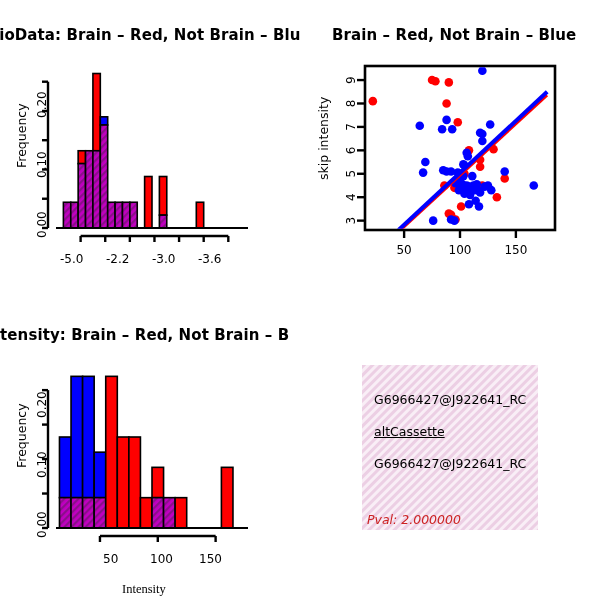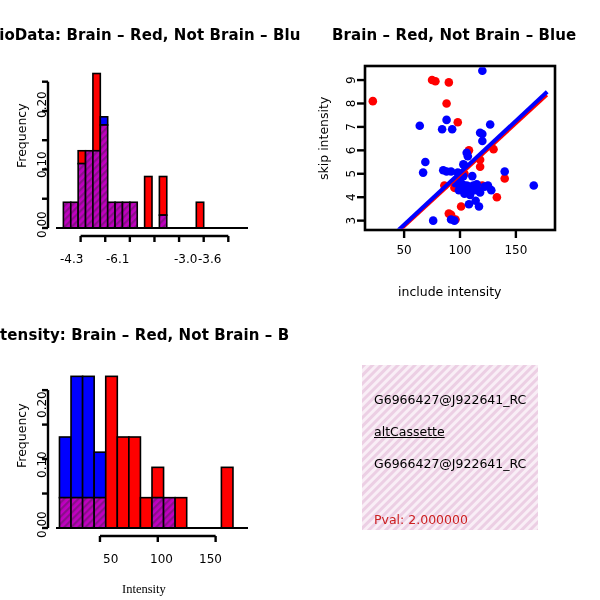--- a/index.html
+++ b/index.html
@@ -22,23 +22,23 @@
 
   <div class="ttl" style="left:-30px;top:26px;">RatioData: Brain – Red, Not Brain – Blu</div>
 
   <div class="axlab vert" style="left:14px;top:168px;transform:rotate(-90deg);">Frequency</div>
 
 
   <div class="tick-lab vert" style="left:35px;top:238px;transform:rotate(-90deg);">0.00</div>
   <div class="tick-lab vert" style="left:35px;top:178px;transform:rotate(-90deg);">0.10</div>
   <div class="tick-lab vert" style="left:35px;top:118px;transform:rotate(-90deg);">0.20</div>
 
-  <div class="tick-lab" style="left:60px;top:252px;">-4.3</div>
-  <div class="tick-lab" style="left:106px;top:252px;">-6.1</div>
-  <div class="tick-lab" style="left:152px;top:252px;margin-left:22px;">-3.0</div>
+  <div class="tick-lab" style="left:60px;top:252px;">-5.0</div>
+  <div class="tick-lab" style="left:106px;top:252px;">-2.2</div>
+  <div class="tick-lab" style="left:152px;top:252px;">-3.0</div>
   <div class="tick-lab" style="left:198px;top:252px;">-3.6</div>
 
   <svg id="svg-hist-ratio" width="300" height="300" style="position:absolute;left:0;top:0;">
       <defs>
         <pattern id="ovlsvg-hist-ratio" width="5" height="5" patternUnits="userSpaceOnUse" patternTransform="rotate(45)">
           <rect width="5" height="5" fill="#c000c0"></rect>
           <rect width="2.2" height="5" fill="#8a0f8a"></rect>
         </pattern>
       </defs>
       <rect x="63.3846153846154" y="202.25185185185185" width="7.384615384615401" height="25.748148148148147" fill="url(#ovlsvg-hist-ratio)" stroke="#000" stroke-width="1.6"></rect>
@@ -76,21 +76,20 @@
       <line x1="56" y1="228" x2="248" y2="228" stroke="#000" stroke-width="2.2"></line>
     </svg>
 </div>
 
 <div class="panel" style="left:300px;top:0;width:300px;height:300px;text-align:right;">
 
   <div class="ttl" style="left:32px;top:26px;">Brain – Red, Not Brain – Blue</div>
 
   <div class="axlab vert" style="left:16px;top:180px;transform:rotate(-90deg);">skip intensity</div>
 
-  <div class="axlab" style="left:98px;top:284px;">include intensity</div>
 
   <svg id="svg-scatter" width="300" height="300" style="position:absolute;left:0;top:0;">
       <rect x="65" y="66" width="190" height="164" fill="#fff" stroke="#000" stroke-width="2.6"></rect>
       <line x1="65" y1="220.62857142857143" x2="57" y2="220.62857142857143" stroke="#000" stroke-width="2.4"></line>
       <text x="51" y="220.62857142857143" font-size="12" font-family="&quot;DejaVu Sans&quot;,sans-serif" text-anchor="middle" dominant-baseline="central" transform="rotate(-90 51 220.62857142857143)">3</text>
       <line x1="65" y1="197.2" x2="57" y2="197.2" stroke="#000" stroke-width="2.4"></line>
       <text x="51" y="197.2" font-size="12" font-family="&quot;DejaVu Sans&quot;,sans-serif" text-anchor="middle" dominant-baseline="central" transform="rotate(-90 51 197.2)">4</text>
       <line x1="65" y1="173.77142857142857" x2="57" y2="173.77142857142857" stroke="#000" stroke-width="2.4"></line>
       <text x="51" y="173.77142857142857" font-size="12" font-family="&quot;DejaVu Sans&quot;,sans-serif" text-anchor="middle" dominant-baseline="central" transform="rotate(-90 51 173.77142857142857)">5</text>
       <line x1="65" y1="150.34285714285716" x2="57" y2="150.34285714285716" stroke="#000" stroke-width="2.4"></line>
@@ -252,14 +251,14 @@
         <rect width="6" height="6" fill="#f9eef6"></rect>
         <rect width="3" height="6" fill="#eccfe4"></rect>
       </pattern>
     </defs>
     <rect x="0" y="0" width="176" height="165" fill="url(#pinkhatch)"></rect>
   </svg>
 
   <div class="txtline" style="left:12px;top:27px;">G6966427@J922641_RC</div>
   <div class="txtline" style="left:12px;top:59px;text-decoration:underline;">altCassette</div>
   <div class="txtline" style="left:12px;top:91px;">G6966427@J922641_RC</div>
-  <div class="txtline pv" style="left:12px;top:147px;">Pval: 2.000000</div>
+  <div class="txtline pv" style="left:5px;top:147px;font-style:italic;">Pval: 2.000000</div>
 </div>
 
 </body></html>

